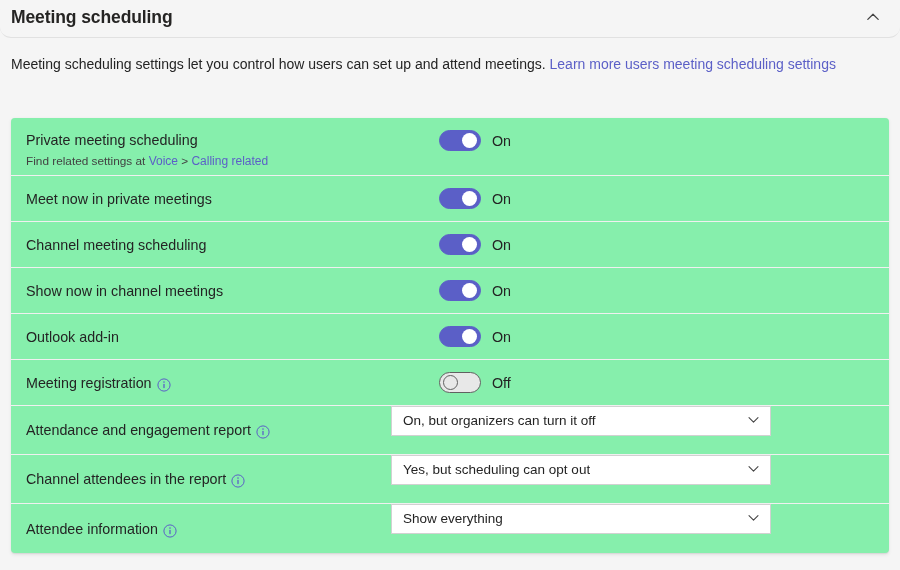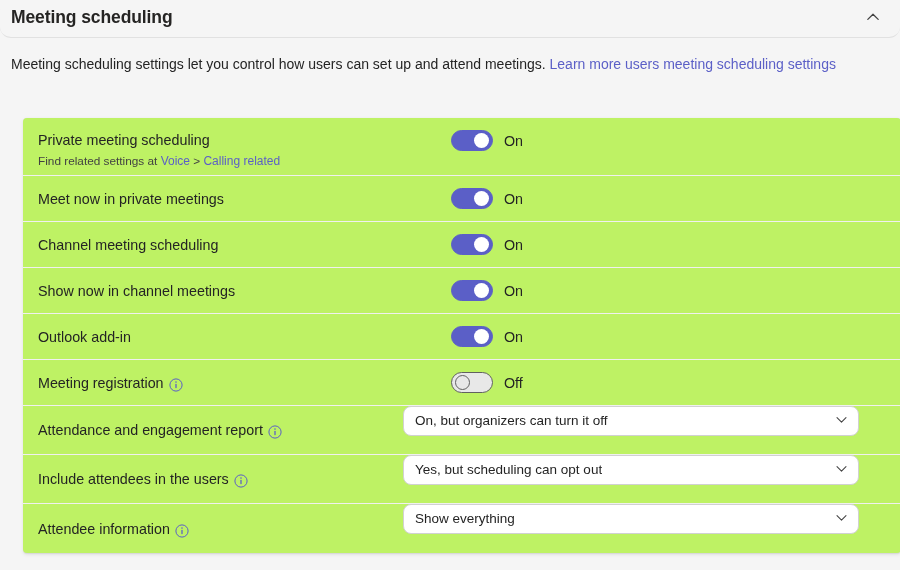--- a/index.html
+++ b/index.html
@@ -60,24 +60,24 @@
   }
   .link {
     color: #5b5fc7;
     text-decoration: none;
     cursor: pointer;
   }
 
   
   .settings-card {
     position: absolute;
-    left: 23px;
+    left: 11px;
     top: 118px;
     width: 878px;
-    background: #bef264;
+    background: #86efac;
     border-radius: 4px;
     box-shadow: 0 0.3px 0.9px rgba(0,0,0,0.06), 0 1.6px 3.6px rgba(0,0,0,0.08);
     overflow: hidden;
   }
 
   .setting-row {
     display: flex;
     min-height: 46px;
     padding: 0 16px 0 15px;
     box-sizing: border-box;
@@ -166,24 +166,24 @@
     box-sizing: border-box;
   }
   .toggle-state {
     font-size: 14.3px;
     color: #242424;
     line-height: 20px;
   }
 
   
   .dropdown {
-    width: 456px;
+    width: 380px;
     height: 30px;
     border: 1px solid #d1d1d1;
-    border-radius: 8px;
+    border-radius: 0;
     background: #ffffff;
     display: flex;
     align-items: center;
     justify-content: space-between;
     padding: 0 9px 0 11px;
     box-sizing: border-box;
     font-size: 13.5px;
     color: #242424;
     cursor: pointer;
   }
@@ -316,21 +316,21 @@
         <svg width="15" height="15" viewBox="0 0 16 16" aria-hidden="true">
           <path d="M3.2 6 L8 10.8 L12.8 6" fill="none" stroke="#424242" stroke-width="1.1" stroke-linecap="round" stroke-linejoin="round"></path>
         </svg>
       </span>
     </div>
   </div>
 
   <div class="setting-row control-row">
     <div class="setting-label-wrap">
       <div class="setting-label">
-        <span>Include attendees in the users</span>
+        <span>Channel attendees in the report</span>
         <span class="info-icon">
           <svg width="14" height="14" viewBox="0 0 14 14" aria-hidden="true">
             <circle cx="7" cy="7" r="6.1" fill="none" stroke="#5b5fc7" stroke-width="1"></circle>
             <circle cx="7" cy="4.1" r="0.78" fill="#5b5fc7"></circle>
             <rect x="6.35" y="5.8" width="1.3" height="4.4" rx="0.62" fill="#5b5fc7"></rect>
           </svg>
         </span>
       </div>
     </div>
     <div class="dropdown">

